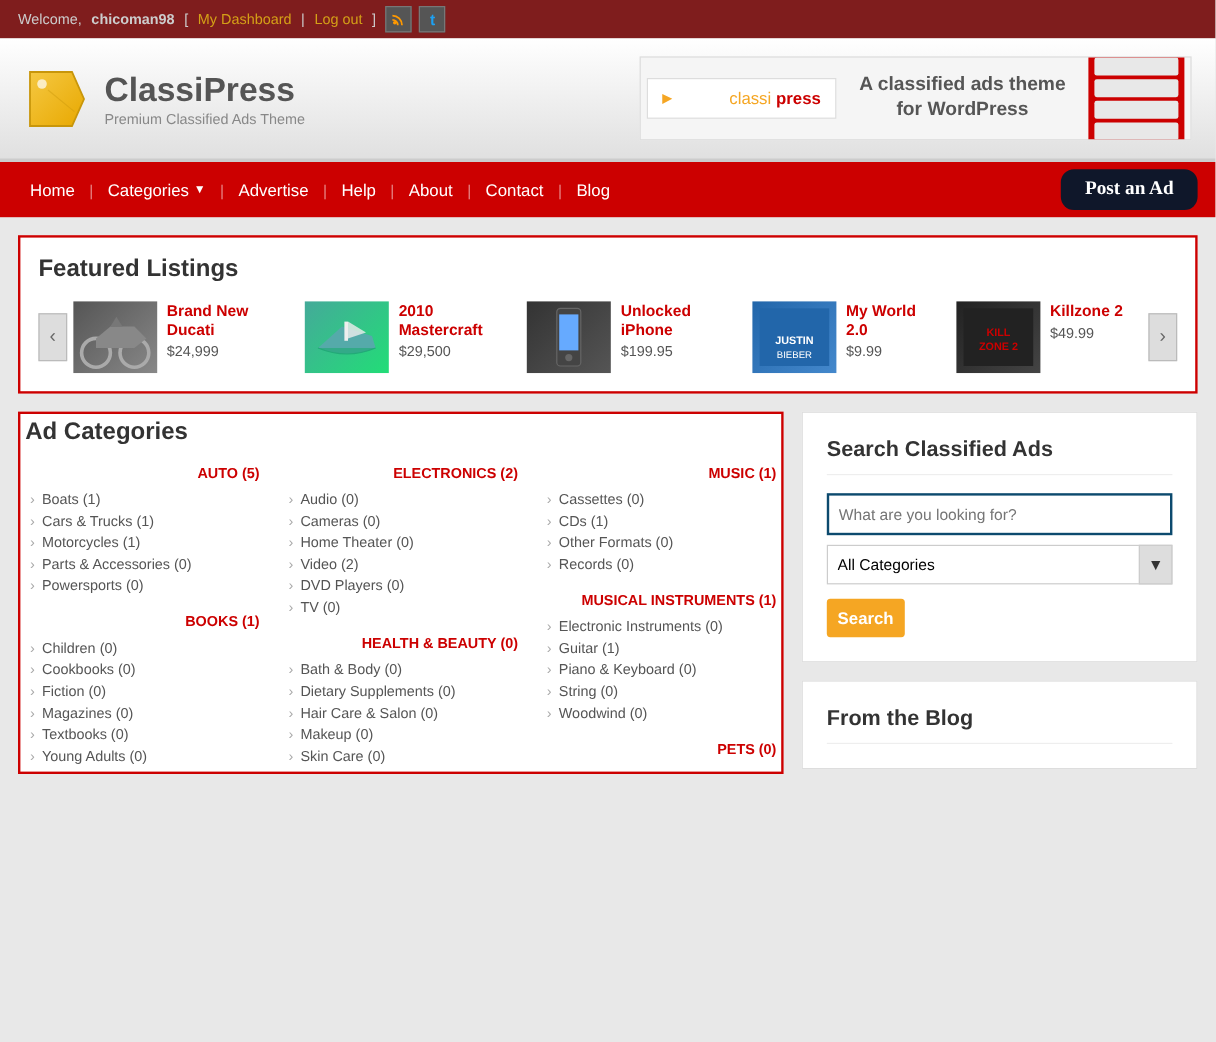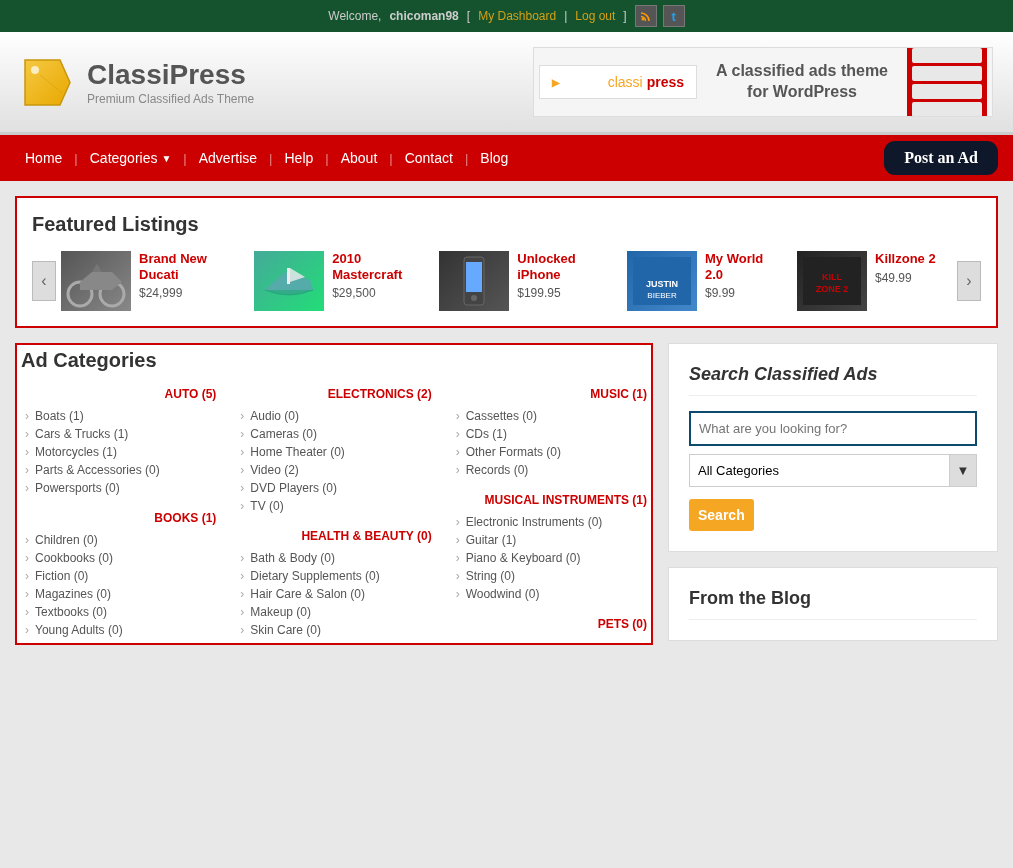--- a/index.html
+++ b/index.html
@@ -1,19 +1,19 @@
 <!DOCTYPE html>
 <html><head>
   <meta charset="utf-8">
   <style>
     * { margin: 0; padding: 0; box-sizing: border-box; }
     body { font-family: Arial, sans-serif; font-size: 13px; background: #e8e8e8; color: #333; width: 1013px; }
 
     
-    .top-bar { background: #14532d; color: #ccc; padding: 5px 15px; font-size: 12px; display: flex; justify-content: center; align-items: center; gap: 8px; }
+    .top-bar { background: #7f1d1d; color: #ccc; padding: 5px 15px; font-size: 12px; display: flex; justify-content: flex-start; align-items: center; gap: 8px; }
     .top-bar a { color: #d4a017; text-decoration: none; }
     .top-bar .icons { display: flex; gap: 6px; align-items: center; }
     .top-bar .icon-box { width: 22px; height: 22px; background: #555; border: 1px solid #777; display: flex; align-items: center; justify-content: center; color: #ccc; font-size: 11px; cursor: pointer; }
 
     
     .header { background: linear-gradient(to bottom, #fff 0%, #e0e0e0 100%); padding: 15px 20px; display: flex; align-items: center; justify-content: space-between; border-bottom: 3px solid #ccc; }
     .logo-area { display: flex; align-items: center; gap: 12px; }
     .logo-text h1 { font-size: 28px; color: #555; font-weight: bold; }
     .logo-text span { font-size: 12px; color: #888; }
     .banner-ad { width: 460px; height: 70px; background: #f5f5f5; border: 1px solid #ddd; display: flex; align-items: center; overflow: hidden; }
@@ -64,21 +64,21 @@
     .cat-section-title:first-child { margin-top: 0; }
     .cat-item { font-size: 12px; color: #555; padding: 2px 0 2px 14px; position: relative; cursor: pointer; display: block; text-decoration: none; }
     .cat-item::before { content: '›'; position: absolute; left: 4px; color: #aaa; }
 
     
     .sidebar-box { background: #fff; border: 1px solid #ddd; padding: 20px; margin-bottom: 15px; }
     .welcome-text { font-size: 13px; color: #555; margin-bottom: 8px; }
     .list-ads-title { font-size: 24px; color: #c00; font-weight: bold; margin-bottom: 12px; line-height: 1.2; }
     .welcome-desc { font-size: 12px; color: #666; margin-bottom: 15px; line-height: 1.5; }
     .join-btn { background: #f5a623; color: #fff; border: none; padding: 8px 16px; font-size: 14px; font-weight: bold; cursor: pointer; border-radius: 3px; }
-    .search-title { font-size: 18px; color: #333; font-weight: bold; margin-bottom: 15px; border-bottom: 1px solid #eee; padding-bottom: 10px; font-style: italic; }
+    .search-title { font-size: 18px; color: #333; font-weight: bold; margin-bottom: 15px; border-bottom: 1px solid #eee; padding-bottom: 10px; }
     .search-input { width: 100%; padding: 8px; border: 2px solid #0c4a6e; margin-bottom: 8px; font-size: 13px; color: #999; }
     .search-select-wrap { position: relative; margin-bottom: 12px; }
     .search-select { width: 100%; padding: 8px; border: 1px solid #ccc; font-size: 13px; appearance: none; background: #fff; }
     .search-select-arrow { position: absolute; right: 0; top: 0; bottom: 0; width: 28px; background: #ddd; border: 1px solid #ccc; display: flex; align-items: center; justify-content: center; pointer-events: none; }
     .search-btn { background: #f5a623; color: #fff; border: none; padding: 8px 9px; font-size: 14px; font-weight: bold; cursor: pointer; border-radius: 3px; }
     .blog-title { font-size: 18px; color: #333; font-weight: bold; border-bottom: 1px solid #eee; padding-bottom: 10px; }
 
     
     .tag-shape { width: 55px; height: 55px; position: relative; }
     .tag-shape svg { width: 55px; height: 55px; }

